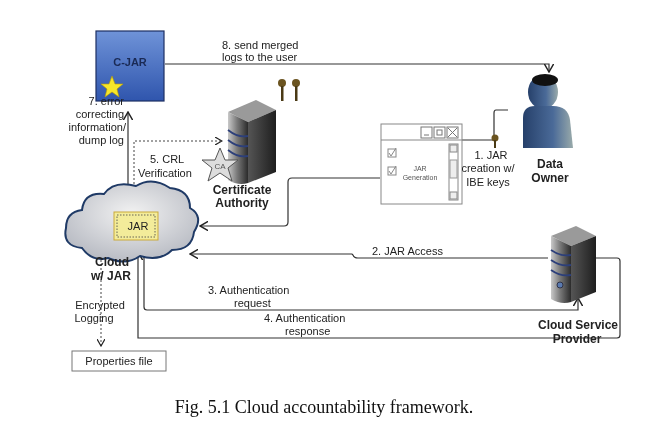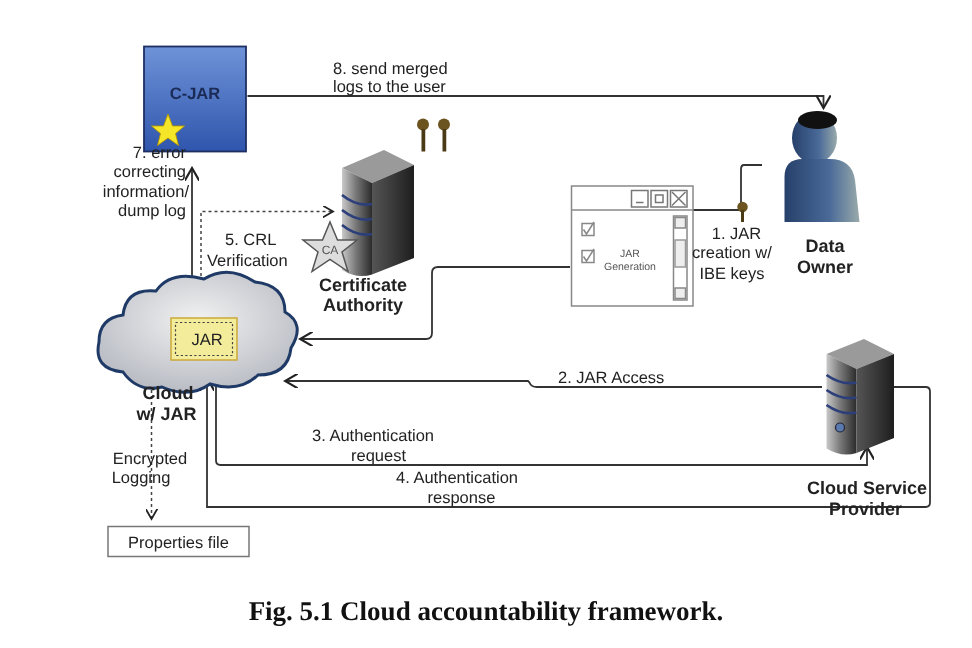--- a/index.html
+++ b/index.html
@@ -1,20 +1,20 @@
 <!DOCTYPE html>
 <html><head>
 <meta charset="utf-8">
 <style>
   html, body { margin:0; padding:0; background:#fff; }
   body { width:648px; height:432px; position:relative; overflow:hidden; font-family:"Liberation Sans", sans-serif; }
   svg { position:absolute; left:0; top:0; }
   .lbl { font-family:"Liberation Sans", sans-serif; font-size:11px; fill:#222; }
   .blbl { font-family:"Liberation Sans", sans-serif; font-size:12px; font-weight:bold; fill:#222; }
-  .caption { position:absolute; left:0; width:648px; top:397px; text-align:center; font-family:"Liberation Serif", serif; font-weight:bold; font-size:18px; color:#111; }
+  .caption { position:absolute; left:0; width:648px; top:397px; text-align:center; font-family:"Liberation Serif", serif; font-weight:normal; font-size:18px; color:#111; }
 </style>
 </head>
 <body>
 
 <svg width="648" height="432" viewBox="0 0 648 432">
   <defs>
     <linearGradient id="gCjar" x1="0" y1="0" x2="0" y2="1">
       <stop offset="0" stop-color="#6f93d8"></stop>
       <stop offset="1" stop-color="#2f55ad"></stop>
     </linearGradient>

